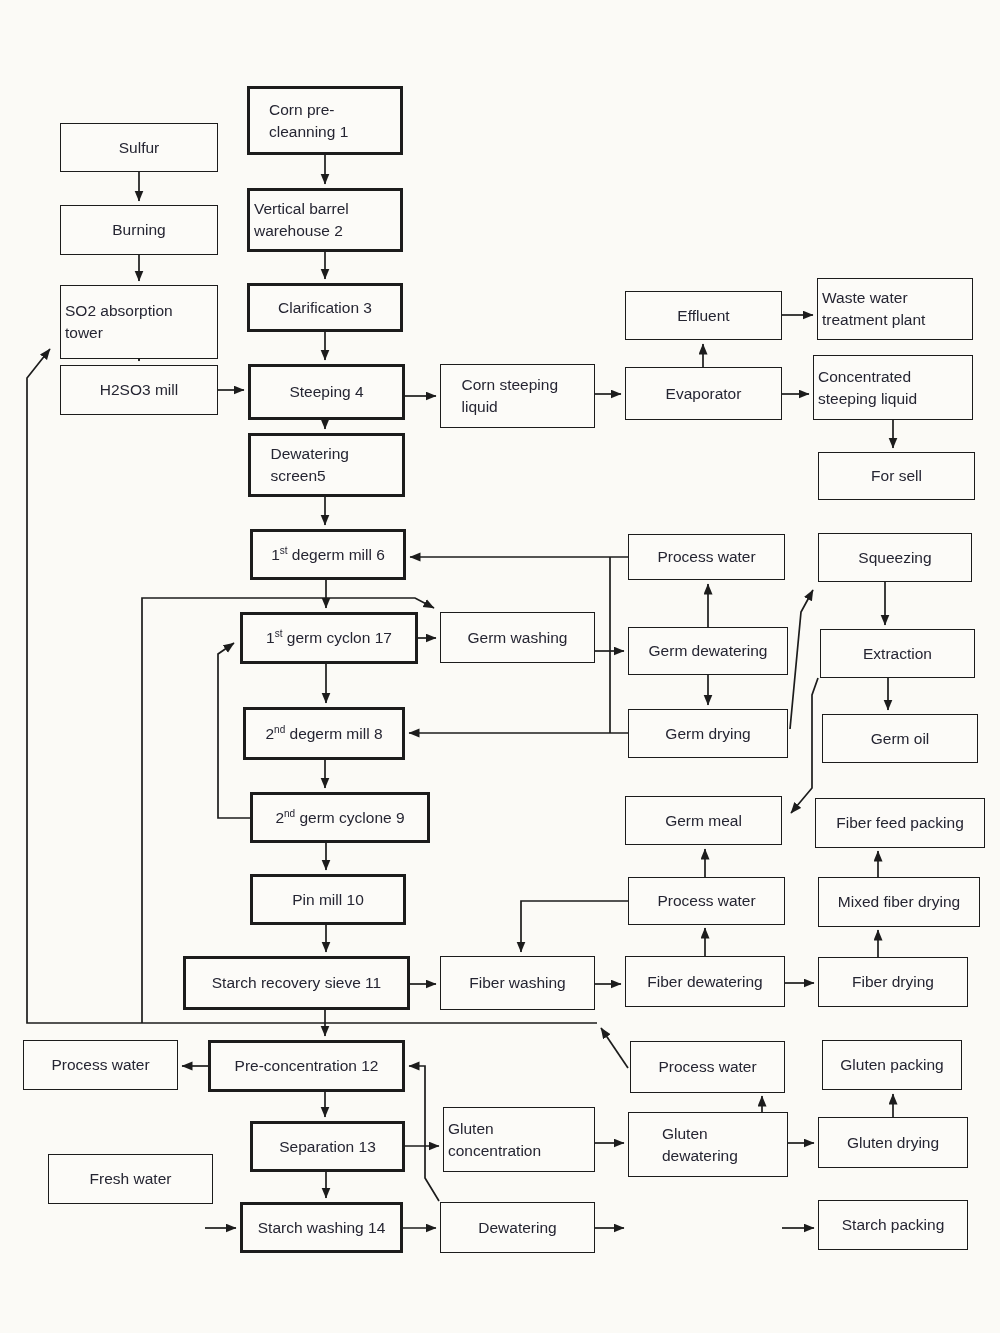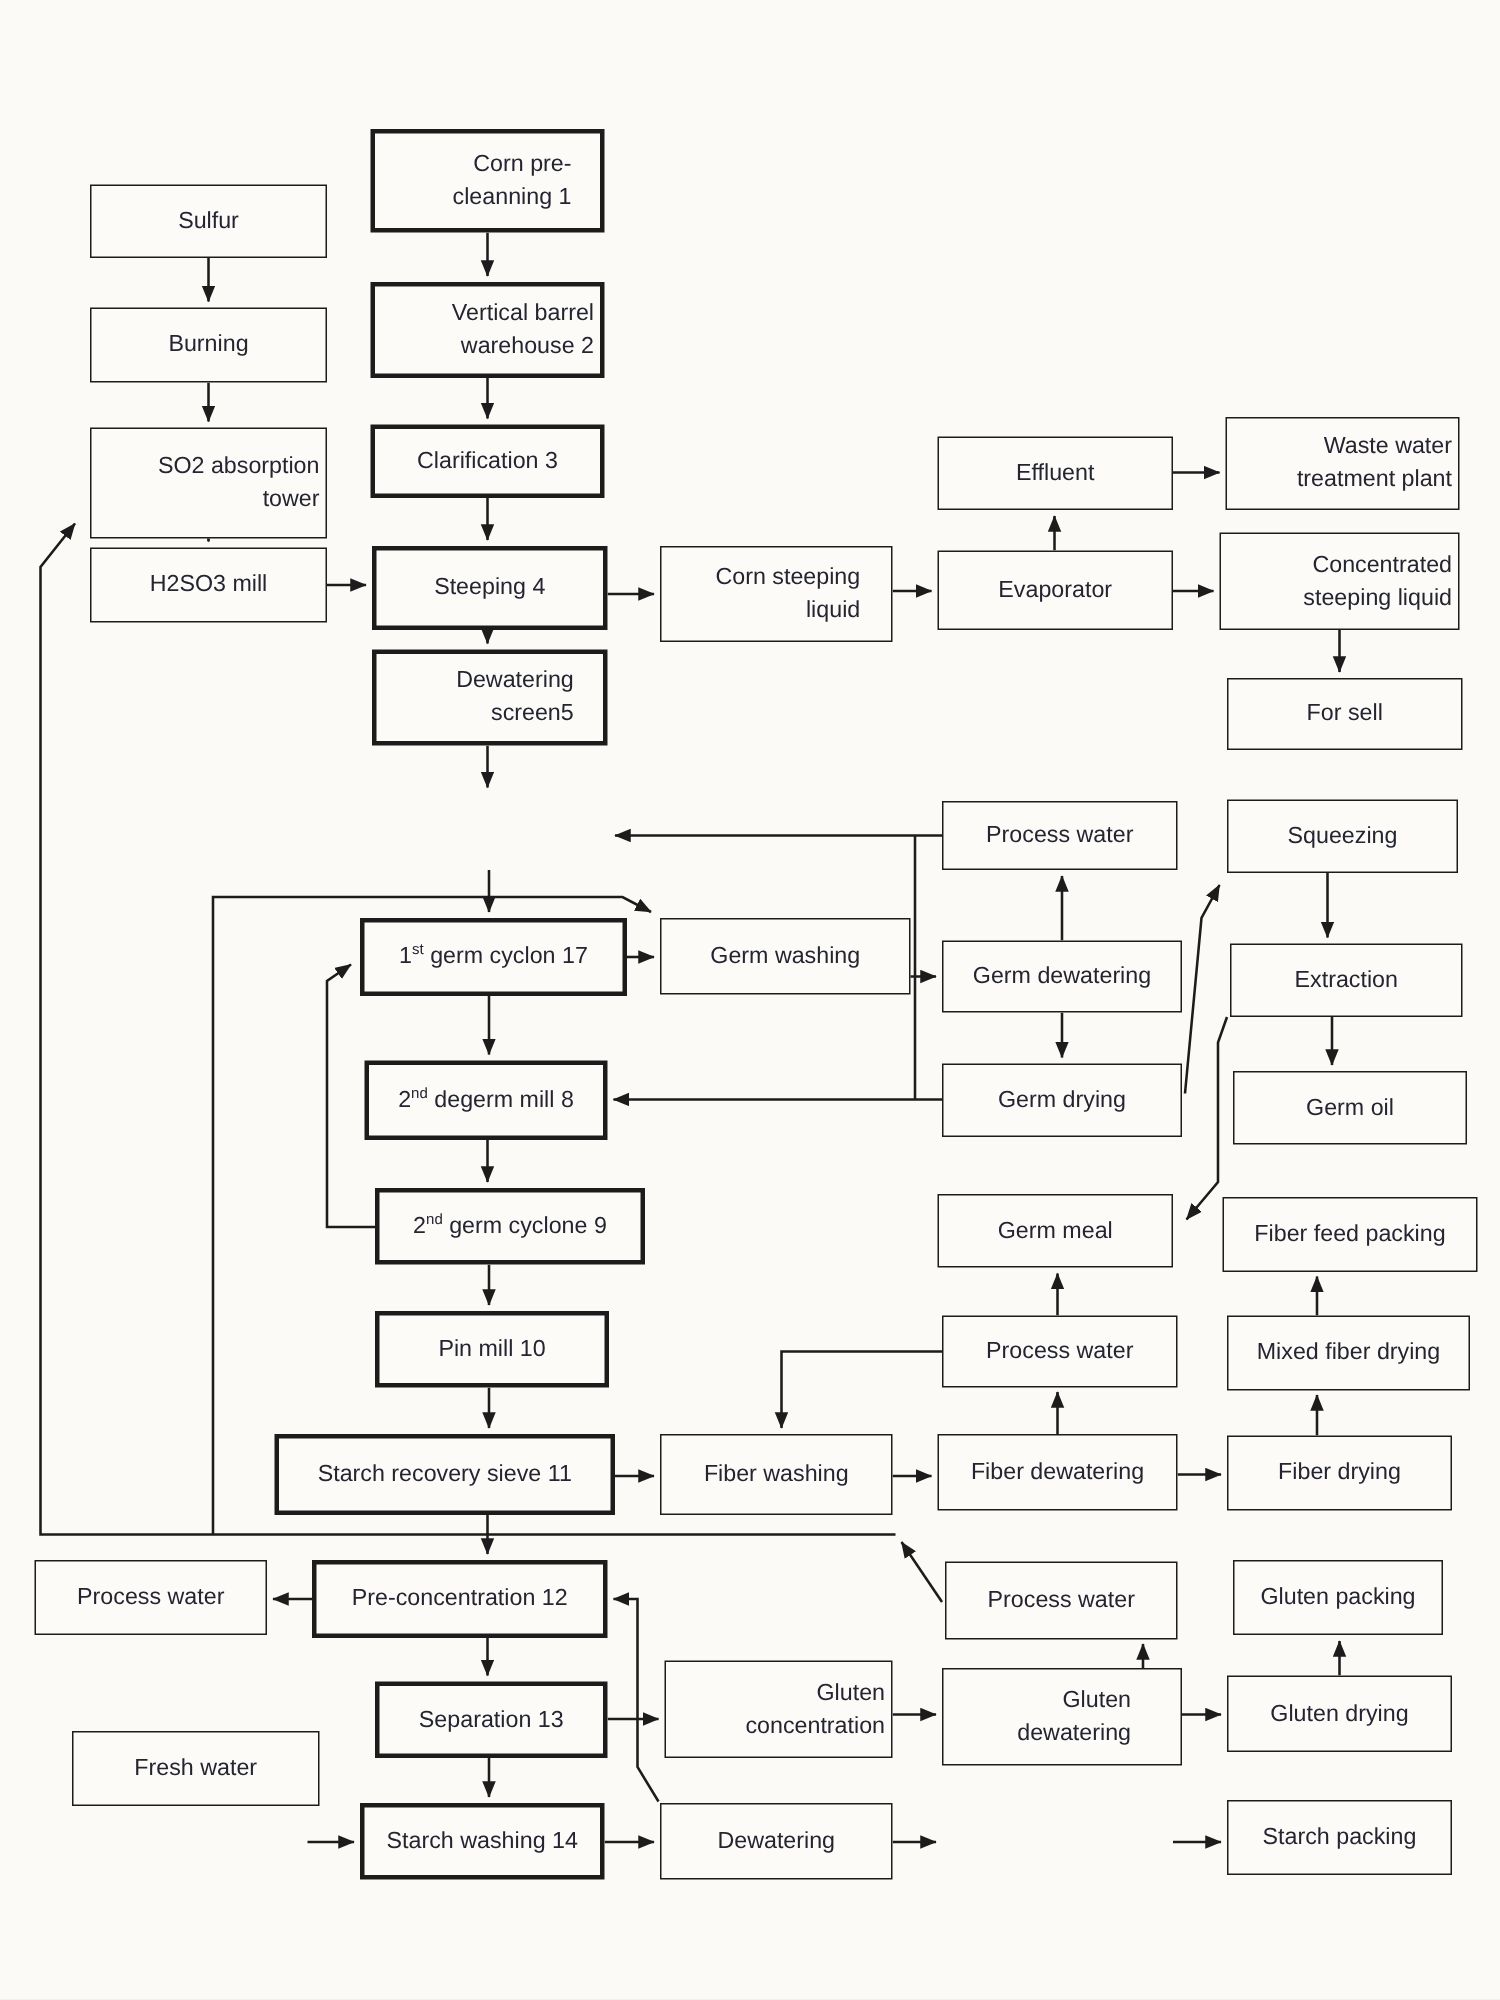--- a/index.html
+++ b/index.html
@@ -7,21 +7,21 @@
     position:relative;width:1000px;height:1333px;margin:0 auto;
     background:#fbfaf6;overflow:hidden;
     font-family:"Liberation Sans","DejaVu Sans",sans-serif;
   }
   .edges{position:absolute;left:0;top:0;width:1000px;height:1333px;}
   .edges polyline,.edges line{fill:none;stroke:#1c1c1c;stroke-width:1.7;}
   .node{
     position:absolute;box-sizing:border-box;
     background:#fcfbf8;border:1.6px solid #1c1c1c;
     display:flex;align-items:center;justify-content:center;
-    text-align:right;color:#252532;font-size:15.5px;line-height:1.42;
+    text-align:left;color:#252532;font-size:15.5px;line-height:1.42;
     padding:2px 4px;
   }
   .node.bold{border-width:3px;}
   .lbl{display:inline-block;}
   .lbl sup{font-size:10px;line-height:0;}
   .narrow90{max-width:92px;}
   .narrow110{max-width:112px;}
 </style>
 </head>
 <body>
@@ -128,20 +128,23 @@
     </div>
   <div class="node bold" style="left:247px;top:283px;width:156px;height:49px">
       <span class="lbl">Clarification 3</span>
     </div>
   <div class="node bold" style="left:248px;top:364px;width:157px;height:56px">
       <span class="lbl">Steeping 4</span>
     </div>
   <div class="node bold" style="left:248px;top:433px;width:157px;height:64px">
       <span class="lbl narrow110">Dewatering screen5</span>
     </div>
+  <div class="node bold" style="left:250px;top:529px;width:156px;height:51px">
+      <span class="lbl">1<sup>st</sup> degerm mill 6</span>
+    </div>
   <div class="node bold" style="left:240px;top:612px;width:178px;height:52px">
       <span class="lbl">1<sup>st</sup> germ cyclon 17</span>
     </div>
   <div class="node bold" style="left:243px;top:707px;width:162px;height:53px">
       <span class="lbl">2<sup>nd</sup> degerm mill 8</span>
     </div>
   <div class="node bold" style="left:250px;top:792px;width:180px;height:51px">
       <span class="lbl">2<sup>nd</sup> germ cyclone 9</span>
     </div>
   <div class="node bold" style="left:250px;top:874px;width:156px;height:51px">
@@ -156,21 +159,21 @@
   <div class="node bold" style="left:250px;top:1121px;width:155px;height:51px">
       <span class="lbl">Separation 13</span>
     </div>
   <div class="node bold" style="left:240px;top:1202px;width:163px;height:51px">
       <span class="lbl">Starch washing 14</span>
     </div>
 
   <div class="node" style="left:440px;top:364px;width:155px;height:64px">
       <span class="lbl narrow110">Corn steeping liquid</span>
     </div>
-  <div class="node" style="left:440px;top:612px;width:167px;height:51px">
+  <div class="node" style="left:440px;top:612px;width:155px;height:51px">
       <span class="lbl">Germ washing</span>
     </div>
   <div class="node" style="left:440px;top:956px;width:155px;height:54px">
       <span class="lbl">Fiber washing</span>
     </div>
   <div class="node" style="left:443px;top:1107px;width:152px;height:65px">
       <span class="lbl">Gluten concentration</span>
     </div>
   <div class="node" style="left:440px;top:1202px;width:155px;height:51px">
       <span class="lbl">Dewatering</span>

